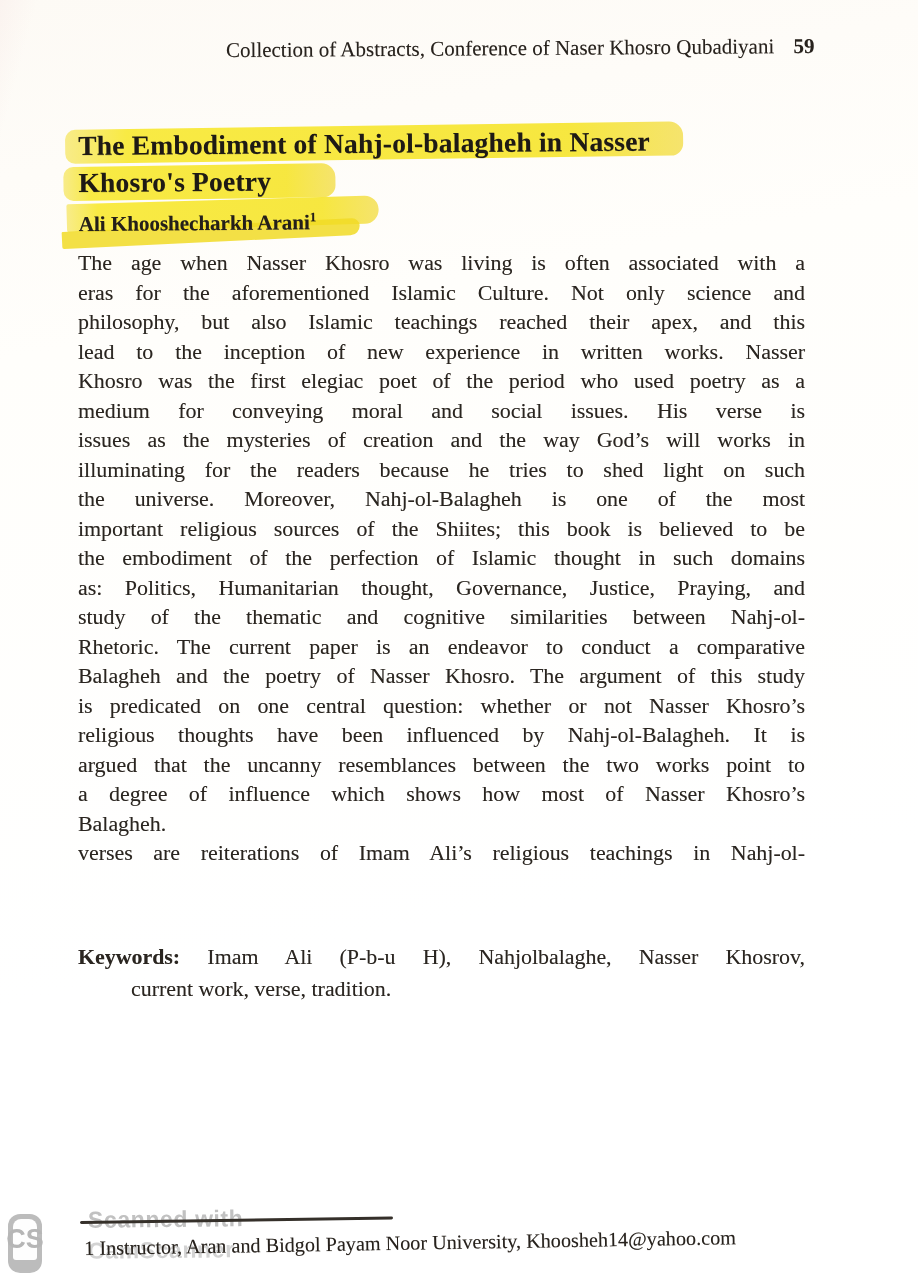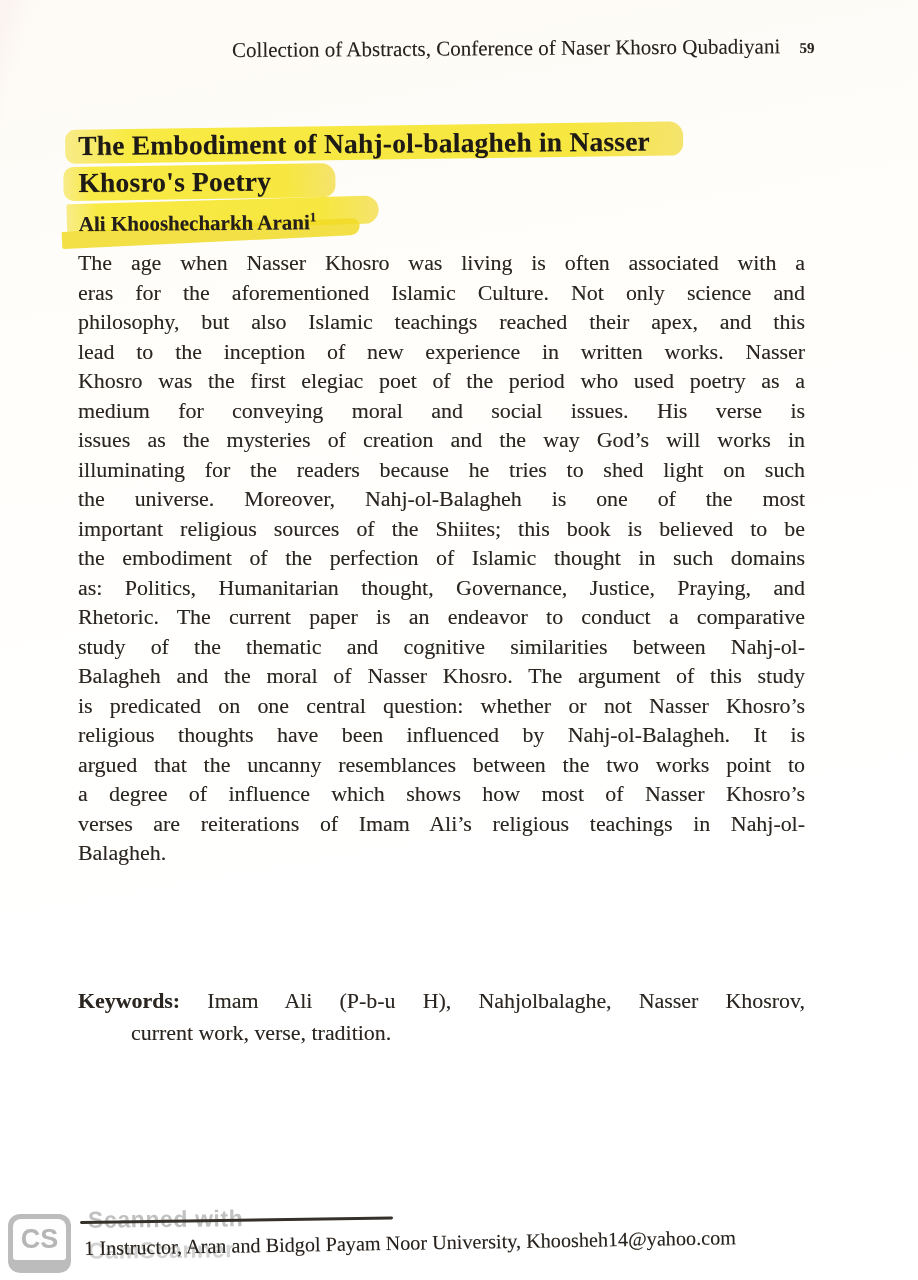--- a/index.html
+++ b/index.html
@@ -16,21 +16,21 @@
   }
 
   
   .header {
     position:absolute; top:36px; right:104px;
     font-size:21px; white-space:nowrap;
     color:#27221d;
     transform:rotate(-0.4deg);
     text-shadow:0.2px 0.3px 0.5px rgba(45,40,32,0.3);
   }
-  .page-number { font-weight:bold; margin-left:14px; font-size:15px; }
+  .page-number { font-weight:bold; margin-left:14px; font-size:21px; }
 
   
   .title-block {
     position:absolute; left:78px; top:127px; width:760px;
     transform:rotate(-0.45deg); transform-origin:left top;
   }
   .title-line {
     position:relative; z-index:2;
     font-weight:bold; font-size:27.5px; line-height:37px;
     color:#1e1a15; letter-spacing:0.2px;
@@ -63,21 +63,21 @@
   .abstract {
     position:absolute; left:78px; top:248px; width:727px;
     font-size:21.9px; line-height:29.5px; color:#2a2520;
     text-shadow:0.2px 0.3px 0.5px rgba(45,40,32,0.32);
   }
   .bline { text-align:justify; text-align-last:justify; height:29.5px; }
   .bline.last { text-align-last:left; }
 
   
   .keywords {
-    position:absolute; left:78px; top:985px; width:727px;
+    position:absolute; left:78px; top:941px; width:727px;
     font-size:21.9px; line-height:32px; color:#2a2520;
     text-shadow:0.2px 0.3px 0.5px rgba(45,40,32,0.32);
   }
   .kw1 { text-align:justify; text-align-last:justify; }
   .kw-label { font-weight:bold; }
   .kw2 { margin-left:53px; }
 
   
   .wm-text {
     position:absolute; font-family:"Liberation Sans", sans-serif;
@@ -89,21 +89,21 @@
     position:absolute; left:80px; top:1221px; width:313px; height:3px;
     background:#35302a; border-radius:2px; z-index:3;
     transform:rotate(-0.85deg); transform-origin:left center;
   }
   .footnote {
     position:absolute; left:84px; top:1237px; width:740px;
     font-size:20.2px; color:#27221d; white-space:nowrap; z-index:4;
     transform:rotate(-0.95deg); transform-origin:left top;
     text-shadow:0.2px 0.3px 0.5px rgba(45,40,32,0.35);
   }
-  .cs-logo { position:absolute; left:8px; top:1214px; width:63px; height:59px; z-index:2; opacity:0.92; }
+  .cs-logo { position:absolute; left:8px; top:1214px; width:34px; height:59px; z-index:2; opacity:0.92; }
   .cs-box { position:absolute; left:0; top:0; right:0; bottom:0; background:#b7b7b7; border-radius:12px; }
   .cs-inner {
     position:absolute; left:5px; top:5px; right:5px; bottom:13px;
     background:#fefefe; border-radius:8px 8px 3px 3px;
     display:flex; align-items:center; justify-content:center;
   }
   .cs-letters {
     font-family:"Liberation Sans", sans-serif; font-weight:bold;
     font-size:27px; color:#b0b0b0; line-height:1;
   }
@@ -134,29 +134,29 @@
     <div class="bline">philosophy, but also Islamic teachings reached their apex, and this</div>
     <div class="bline">lead to the inception of new experience in written works. Nasser</div>
     <div class="bline">Khosro was the first elegiac poet of the period who used poetry as a</div>
     <div class="bline">medium for conveying moral and social issues. His verse is</div>
     <div class="bline">issues as the mysteries of creation and the way God’s will works in</div>
     <div class="bline">illuminating for the readers because he tries to shed light on such</div>
     <div class="bline">the universe. Moreover, Nahj-ol-Balagheh is one of the most</div>
     <div class="bline">important religious sources of the Shiites; this book is believed to be</div>
     <div class="bline">the embodiment of the perfection of Islamic thought in such domains</div>
     <div class="bline">as: Politics, Humanitarian thought, Governance, Justice, Praying, and</div>
+    <div class="bline">study of the thematic and cognitive similarities between Nahj-ol-</div>
     <div class="bline">Rhetoric. The current paper is an endeavor to conduct a comparative</div>
-    <div class="bline">study of the thematic and cognitive similarities between Nahj-ol-</div>
-    <div class="bline">Balagheh and the moral of Nasser Khosro. The argument of this study</div>
+    <div class="bline">Balagheh and the poetry of Nasser Khosro. The argument of this study</div>
     <div class="bline">is predicated on one central question: whether or not Nasser Khosro’s</div>
     <div class="bline">religious thoughts have been influenced by Nahj-ol-Balagheh. It is</div>
     <div class="bline">argued that the uncanny resemblances between the two works point to</div>
     <div class="bline">a degree of influence which shows how most of Nasser Khosro’s</div>
+    <div class="bline last">Balagheh.</div>
     <div class="bline">verses are reiterations of Imam Ali’s religious teachings in Nahj-ol-</div>
-    <div class="bline last">Balagheh.</div>
   </div>
 
   <div class="keywords">
     <div class="kw1"><span class="kw-label">Keywords:</span> <span>Imam Ali (P-b-u H), Nahjolbalaghe, Nasser Khosrov,</span></div>
     <div class="kw2">current work, verse, tradition.</div>
   </div>
 
   <div class="wm-text wm1">Scanned with</div>
   <div class="wm-text wm2">CamScanner</div>
 

